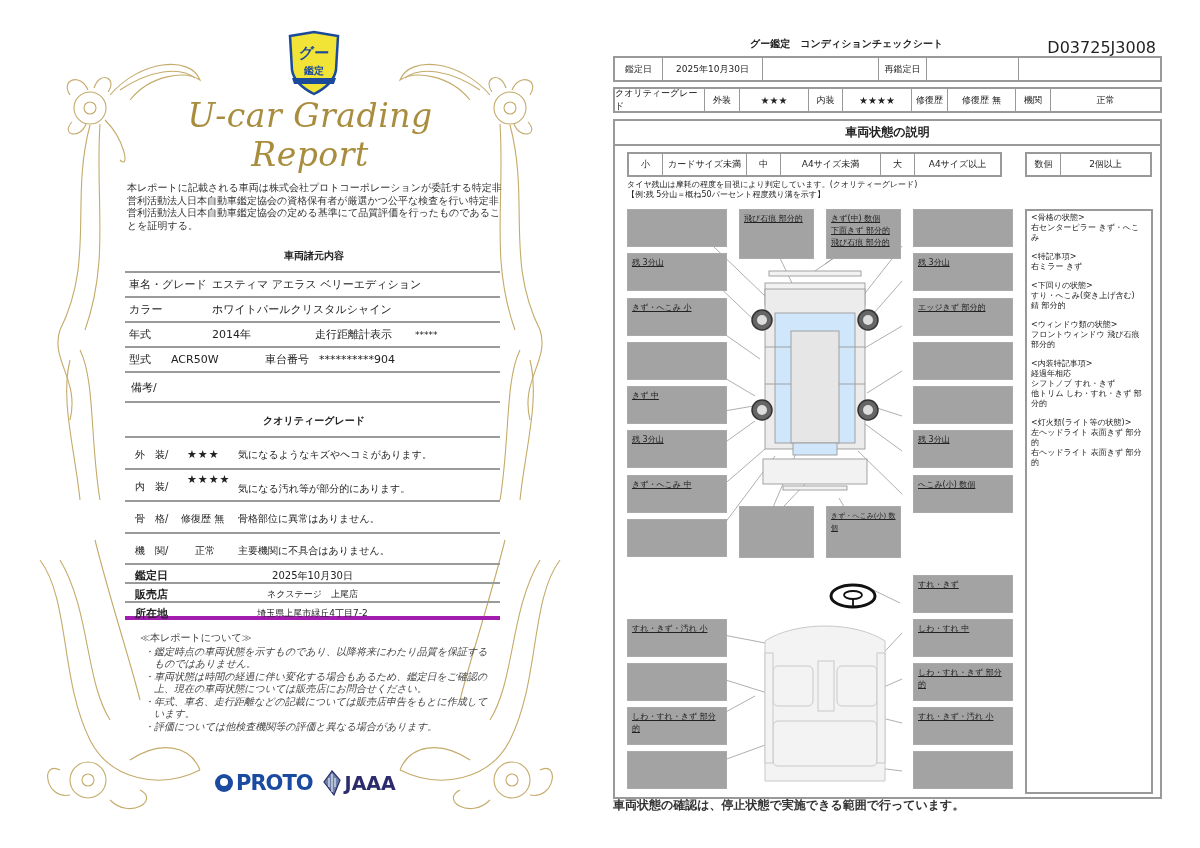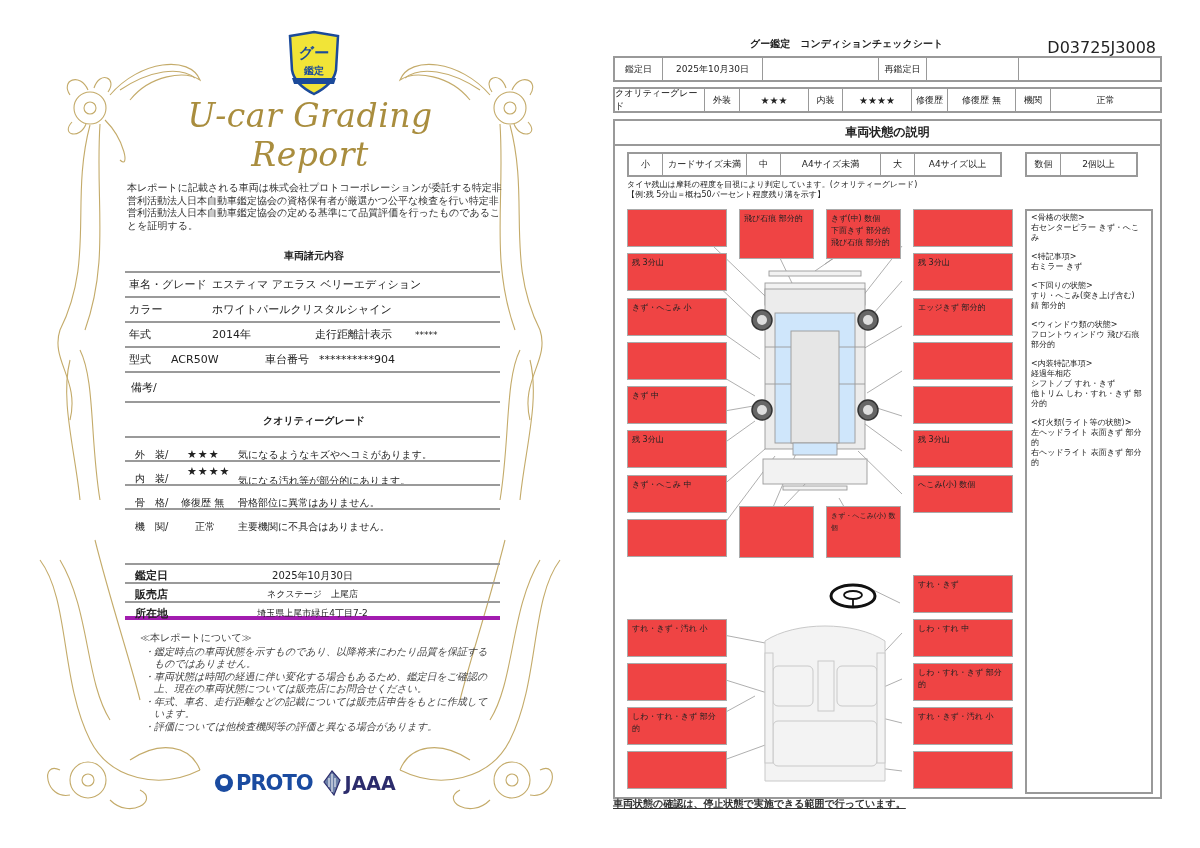--- a/index.html
+++ b/index.html
@@ -16,21 +16,21 @@
   .cert-intro { position: absolute; left: 127px; top: 182px; width: 375px; font-family: "DejaVu Serif", serif; font-size: 10px; line-height: 12.5px; color: #333; }
   .sec-title { position: absolute; left: 128px; width: 372px; text-align: center; font-size: 10px; font-weight: bold; }
 
   .spec-table { position: absolute; left: 125px; top: 271px; width: 375px; }
   .row { position: relative; border-top: 2px solid #9a9a9a; height: 25px; font-size: 11px; display: flex; align-items: center; }
   .row.tall { height: 32px; }
   .row span { position: absolute; white-space: nowrap; }
   .row.last { border-bottom: 2px solid #9a9a9a; }
 
   .qual-table { position: absolute; left: 125px; top: 436px; width: 375px; }
-  .qrow { position: relative; border-top: 2px solid #9a9a9a; height: 24px; font-size: 10px; }
+  .qrow { position: relative; border-top: 2px solid #9a9a9a; height: 32px; font-size: 10px; }
   .qrow span { position: absolute; top: 10px; white-space: nowrap; }
   .stars { font-size: 11px; letter-spacing: 1px; }
 
   .sale-table { position: absolute; left: 125px; top: 563px; width: 375px; }
   .srow { position: relative; border-top: 2px solid #9a9a9a; height: 19px; }
   .srow.last { border-bottom: 4px solid #a21caf; }
   .srow .lbl { position: absolute; left: 10px; top: 3px; font-size: 11px; font-weight: bold; }
   .srow .val { position: absolute; left: 0; width: 375px; text-align: center; top: 4px; font-size: 9px; }
 
   .notes { position: absolute; left: 140px; top: 632px; width: 350px; font-family: "DejaVu Serif", serif; font-size: 10px; line-height: 12.5px; color: #444; }
@@ -53,30 +53,30 @@
   .grid-row { position: absolute; left: 13px; width: 549px; display: flex; border: 2px solid #999; }
   .grid-row .c { border-right: 1px solid #999; display: flex; align-items: center; justify-content: center; font-size: 9px; height: 100%; }
   .grid-row .c:last-child { border-right: none; }
 
   .panel { position: absolute; left: 13px; top: 119px; width: 549px; height: 680px; border: 2px solid #999; }
   .panel-title { height: 25px; border-bottom: 2px solid #999; text-align: center; line-height: 23px; font-size: 12px; font-weight: bold; }
 
   .size-row { position: absolute; left: 12px; top: 31px; width: 375px; height: 25px; display: flex; border: 2px solid #999; }
   .size-row .c { border-right: 1px solid #999; display: flex; align-items: center; justify-content: center; font-size: 9px; }
   .size-row .c:last-child { border-right: none; }
-  .count-row { position: absolute; left: 410px; top: 31px; width: 113px; height: 25px; display: flex; border: 2px solid #999; }
+  .count-row { position: absolute; left: 410px; top: 31px; width: 127px; height: 25px; display: flex; border: 2px solid #999; }
   .count-row .c { display: flex; align-items: center; justify-content: center; font-size: 9px; }
   .tire-note { position: absolute; left: 12px; top: 59px; font-size: 8px; line-height: 10px; }
 
-  .box { position: absolute; border: 1px solid #aaa; background: #ef4444; font-size: 8px; padding: 3px 4px; line-height: 12px; }
+  .box { position: absolute; border: 1px solid #aaa; background: #a3a3a3; font-size: 8px; padding: 3px 4px; line-height: 12px; text-decoration: underline; }
   .summary { position: absolute; left: 410px; top: 88px; width: 128px; height: 585px; border: 2px solid #999; padding: 2px 4px; font-size: 8px; line-height: 10px; }
   .summary .blk { margin-bottom: 9px; }
 
   .diagram { position: absolute; left: 0; top: 0; width: 549px; height: 680px; pointer-events: none; }
-  .footer-note { position: absolute; left: 13px; top: 797px; font-size: 10px; font-weight: bold; color: #333; text-decoration: underline; }
+  .footer-note { position: absolute; left: 13px; top: 797px; font-size: 12px; font-weight: bold; color: #333; }
 </style>
 </head>
 <body>
 
 <div class="cert">
 
   <svg class="ornament" viewBox="0 0 600 848">
     <g fill="none" stroke="#c4ab6a" stroke-width="1.1">
 
       <path d="M110 95 C140 60, 190 55, 200 80 C185 70, 150 75, 130 100"></path>

